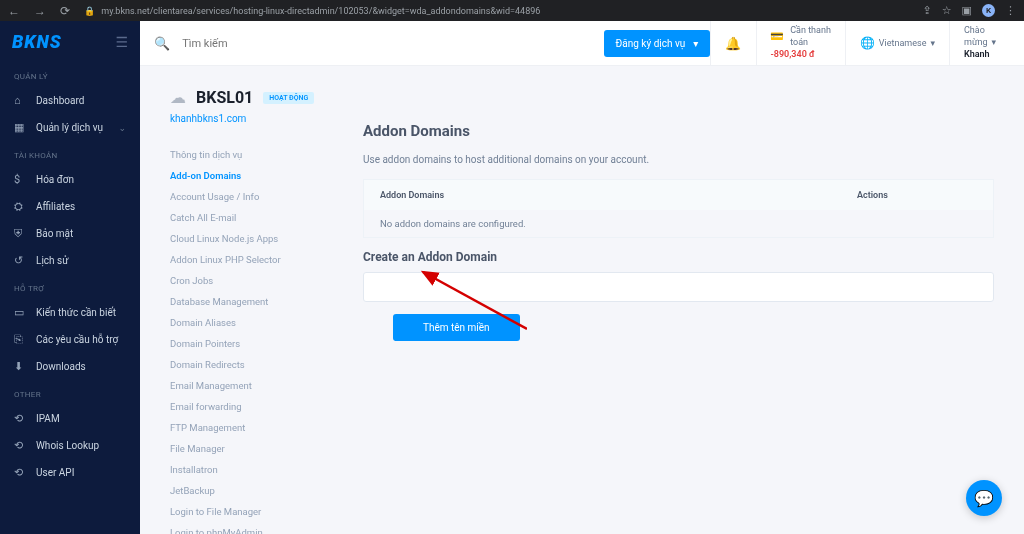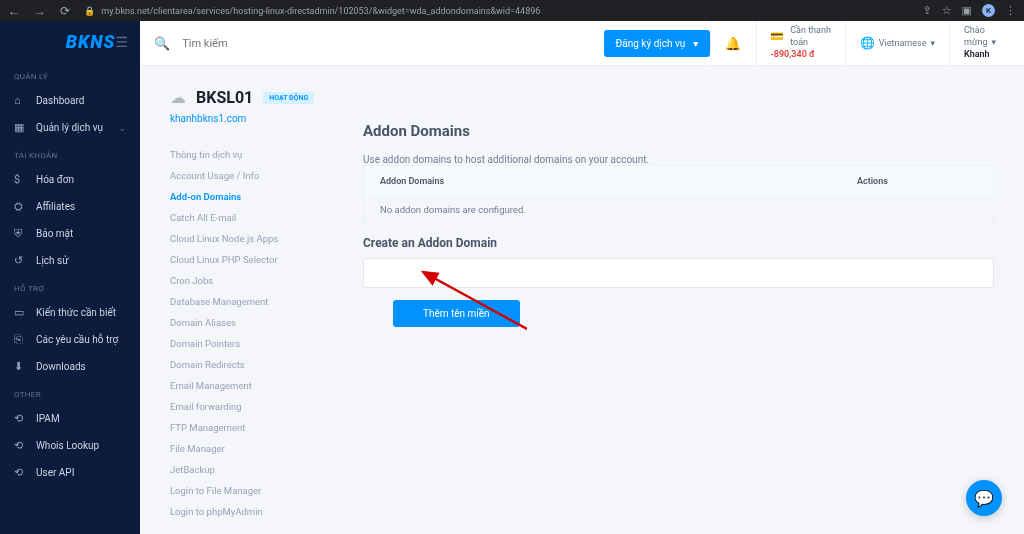--- a/index.html
+++ b/index.html
@@ -5,21 +5,21 @@
 *{margin:0;padding:0;box-sizing:border-box;font-family:-apple-system,BlinkMacSystemFont,"Segoe UI",Roboto,sans-serif}
 body{width:1024px;height:534px;overflow:hidden;background:#f5f6fa}
 .browser-bar{height:21px;background:#202124;display:flex;align-items:center;padding:0 8px;gap:10px}
 .browser-nav{display:flex;gap:14px;color:#9aa0a6;font-size:12px}
 .browser-url{flex:1;color:#9aa0a6;font-size:9px;padding:0 4px;display:flex;align-items:center;gap:6px}
 .lock-ico{font-size:9px}
 .browser-right{display:flex;gap:10px;align-items:center;color:#9aa0a6;font-size:11px}
 .avatar-ico{width:13px;height:13px;background:#8ab4f8;border-radius:50%;display:flex;align-items:center;justify-content:center;color:#202124;font-size:8px;font-weight:600}
 .app{display:flex;height:513px}
 .sidebar{width:140px;background:#0d1b3d;color:#a0aec0;display:flex;flex-direction:column;font-size:10px}
-.sb-head{display:flex;align-items:center;justify-content:flex-end;padding:10px 12px}
+.sb-head{display:flex;align-items:center;justify-content:space-between;padding:10px 12px}
 .logo{color:#0093ff;font-weight:900;font-size:18px;letter-spacing:1px;font-style:italic}
 .hamburger{color:#5a6a8c;font-size:14px}
 .sb-title{color:#64748b;font-size:8px;font-weight:400;padding:10px 14px 6px;letter-spacing:0.3px}
 .sb-item{display:flex;align-items:center;gap:10px;padding:7px 14px;color:#cbd5e1;cursor:pointer;font-size:10px}
 .sb-item .ico{width:12px;font-size:11px;color:#94a3b8}
 .sb-chev{margin-left:auto;font-size:9px;color:#64748b}
 .main{flex:1;display:flex;flex-direction:column;background:#f5f6fa}
 .topbar{height:45px;background:#fff;display:flex;align-items:center;padding:0 14px;border-bottom:1px solid #eef0f4}
 .search{display:flex;align-items:center;gap:12px;flex:1}
 .search-ico{color:#94a3b8;font-size:13px}
@@ -38,21 +38,21 @@
 .svc-head{display:flex;align-items:center;gap:10px;margin-bottom:6px}
 .cloud-ico{color:#b0b8c4;font-size:16px}
 .svc-name{font-size:16px;font-weight:700;color:#1a202c}
 .badge{background:#d4f1ff;color:#0093ff;font-size:7px;padding:2px 6px;border-radius:2px;font-weight:600}
 .domain{color:#0093ff;font-size:10px;margin-bottom:20px;}
 .submenu{display:flex;flex-direction:column;gap:0}
 .sm-item{color:#94a3b8;font-size:9.5px;padding:5px 0;cursor:pointer}
 .sm-item.active{color:#0093ff;font-weight:600}
 .right-col{flex:1;padding-left:8px}
 .page-title{font-size:15px;color:#4a5568;margin-bottom:14px;margin-top:34px}
-.desc{font-size:10px;color:#718096;}
+.desc{font-size:10px;color:#718096;margin-bottom:14px}
 .table{border:1px solid #edf2f7}
 .thead{display:flex;background:#f7fafc;padding:10px 16px;font-size:9px;font-weight:600;color:#4a5568}
 .th1{flex:1}
 .th2{width:120px}
 .trow{padding:8px 16px;font-size:9.5px;color:#718096}
 .sub-title{font-size:12px;color:#4a5568;margin:12px 0 8px}
 .input-box{width:100%;height:30px;border:1px solid #e2e8f0;border-radius:3px;margin-bottom:12px}
 .btn-add{background:#0093ff;color:#fff;border:none;padding:8px 30px;border-radius:3px;font-size:10px;cursor:pointer;margin-left:30px}
 .arrow{position:absolute;pointer-events:none}
 .chat-bubble{position:fixed;bottom:18px;right:22px;width:36px;height:36px;background:#0093ff;border-radius:50%;display:flex;align-items:center;justify-content:center;color:#fff;font-size:16px;box-shadow:0 2px 8px rgba(0,0,0,0.2)}
@@ -185,34 +185,35 @@
     <div class="content">
       <div class="left-col">
         <div class="svc-head">
           <span class="cloud-ico">☁</span>
           <span class="svc-name">BKSL01</span>
           <span class="badge">HOẠT ĐỘNG</span>
         </div>
         <div class="domain">khanhbkns1.com</div>
         <div class="submenu" id="submenu">
             <div class="sm-item">Thông tin dịch vụ</div>
+            <div class="sm-item active">Add-on Domains</div>
             <div class="sm-item">Account Usage / Info</div>
-            <div class="sm-item active">Add-on Domains</div>
             <div class="sm-item">Catch All E-mail</div>
             <div class="sm-item">Cloud Linux Node.js Apps</div>
-            <div class="sm-item">Cloud Linux PHP Selector</div>
+            <div class="sm-item">Addon Linux PHP Selector</div>
             <div class="sm-item">Cron Jobs</div>
             <div class="sm-item">Database Management</div>
             <div class="sm-item">Domain Aliases</div>
             <div class="sm-item">Domain Pointers</div>
             <div class="sm-item">Domain Redirects</div>
             <div class="sm-item">Email Management</div>
             <div class="sm-item">Email forwarding</div>
             <div class="sm-item">FTP Management</div>
             <div class="sm-item">File Manager</div>
+            <div class="sm-item">Installatron</div>
             <div class="sm-item">JetBackup</div>
             <div class="sm-item">Login to File Manager</div>
             <div class="sm-item">Login to phpMyAdmin</div>
           </div>
       </div>
 
       <div class="right-col" style="position:relative">
         <h2 class="page-title">Addon Domains</h2>
         <p class="desc">Use addon domains to host additional domains on your account.</p>
         <div class="table">

